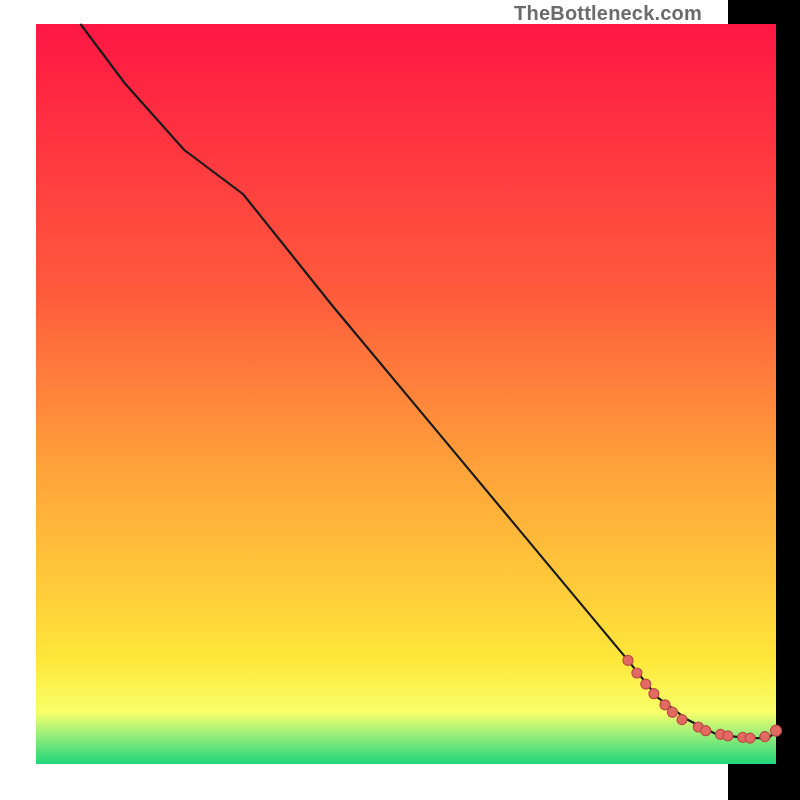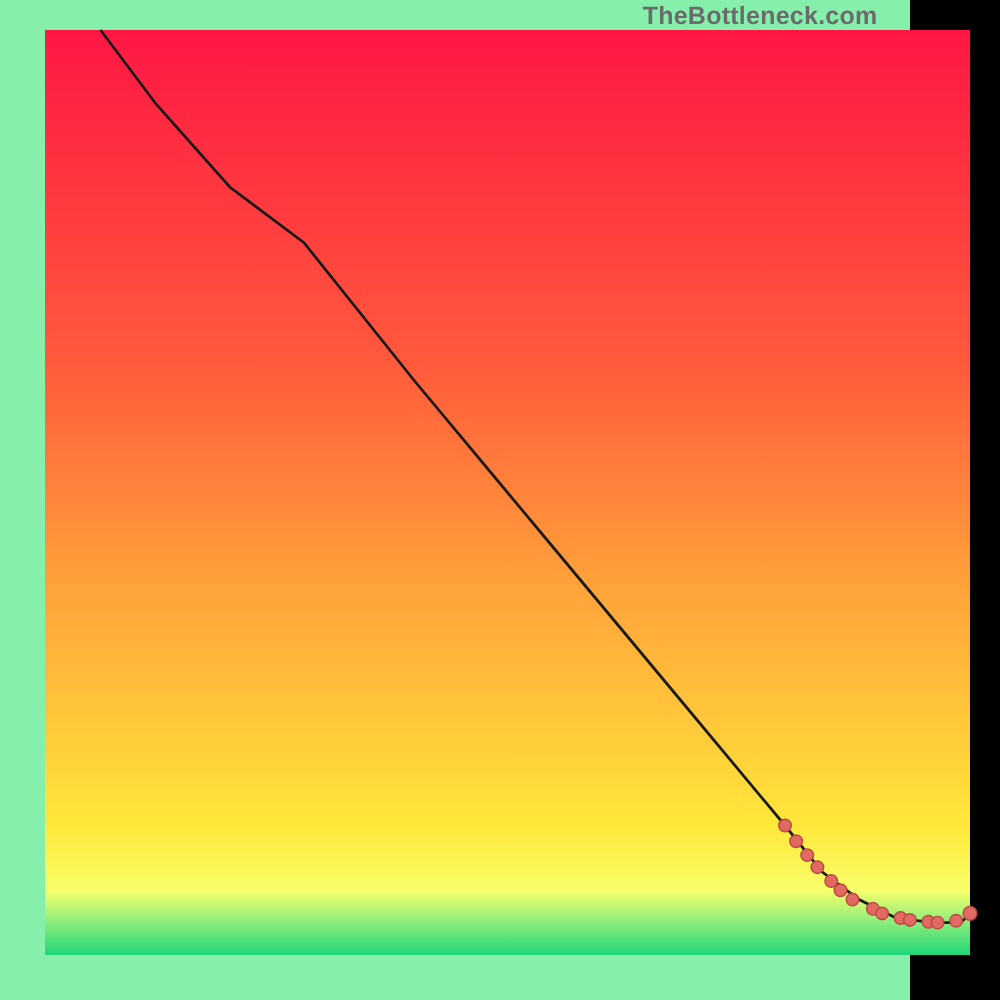--- a/index.html
+++ b/index.html
@@ -7,21 +7,21 @@
     padding: 0;
     width: 800px;
     height: 800px;
     background: #000;
     overflow: hidden;
   }
   .stage {
     position: relative;
     width: 728px;
     height: 800px;
-    background: #86efac;
+    background: #ffffff;
   }
   .plot-area {
     position: absolute;
     left: 36px;
     top: 24px;
     width: 740px;
     height: 740px;
     
     background: linear-gradient(
       to bottom,

